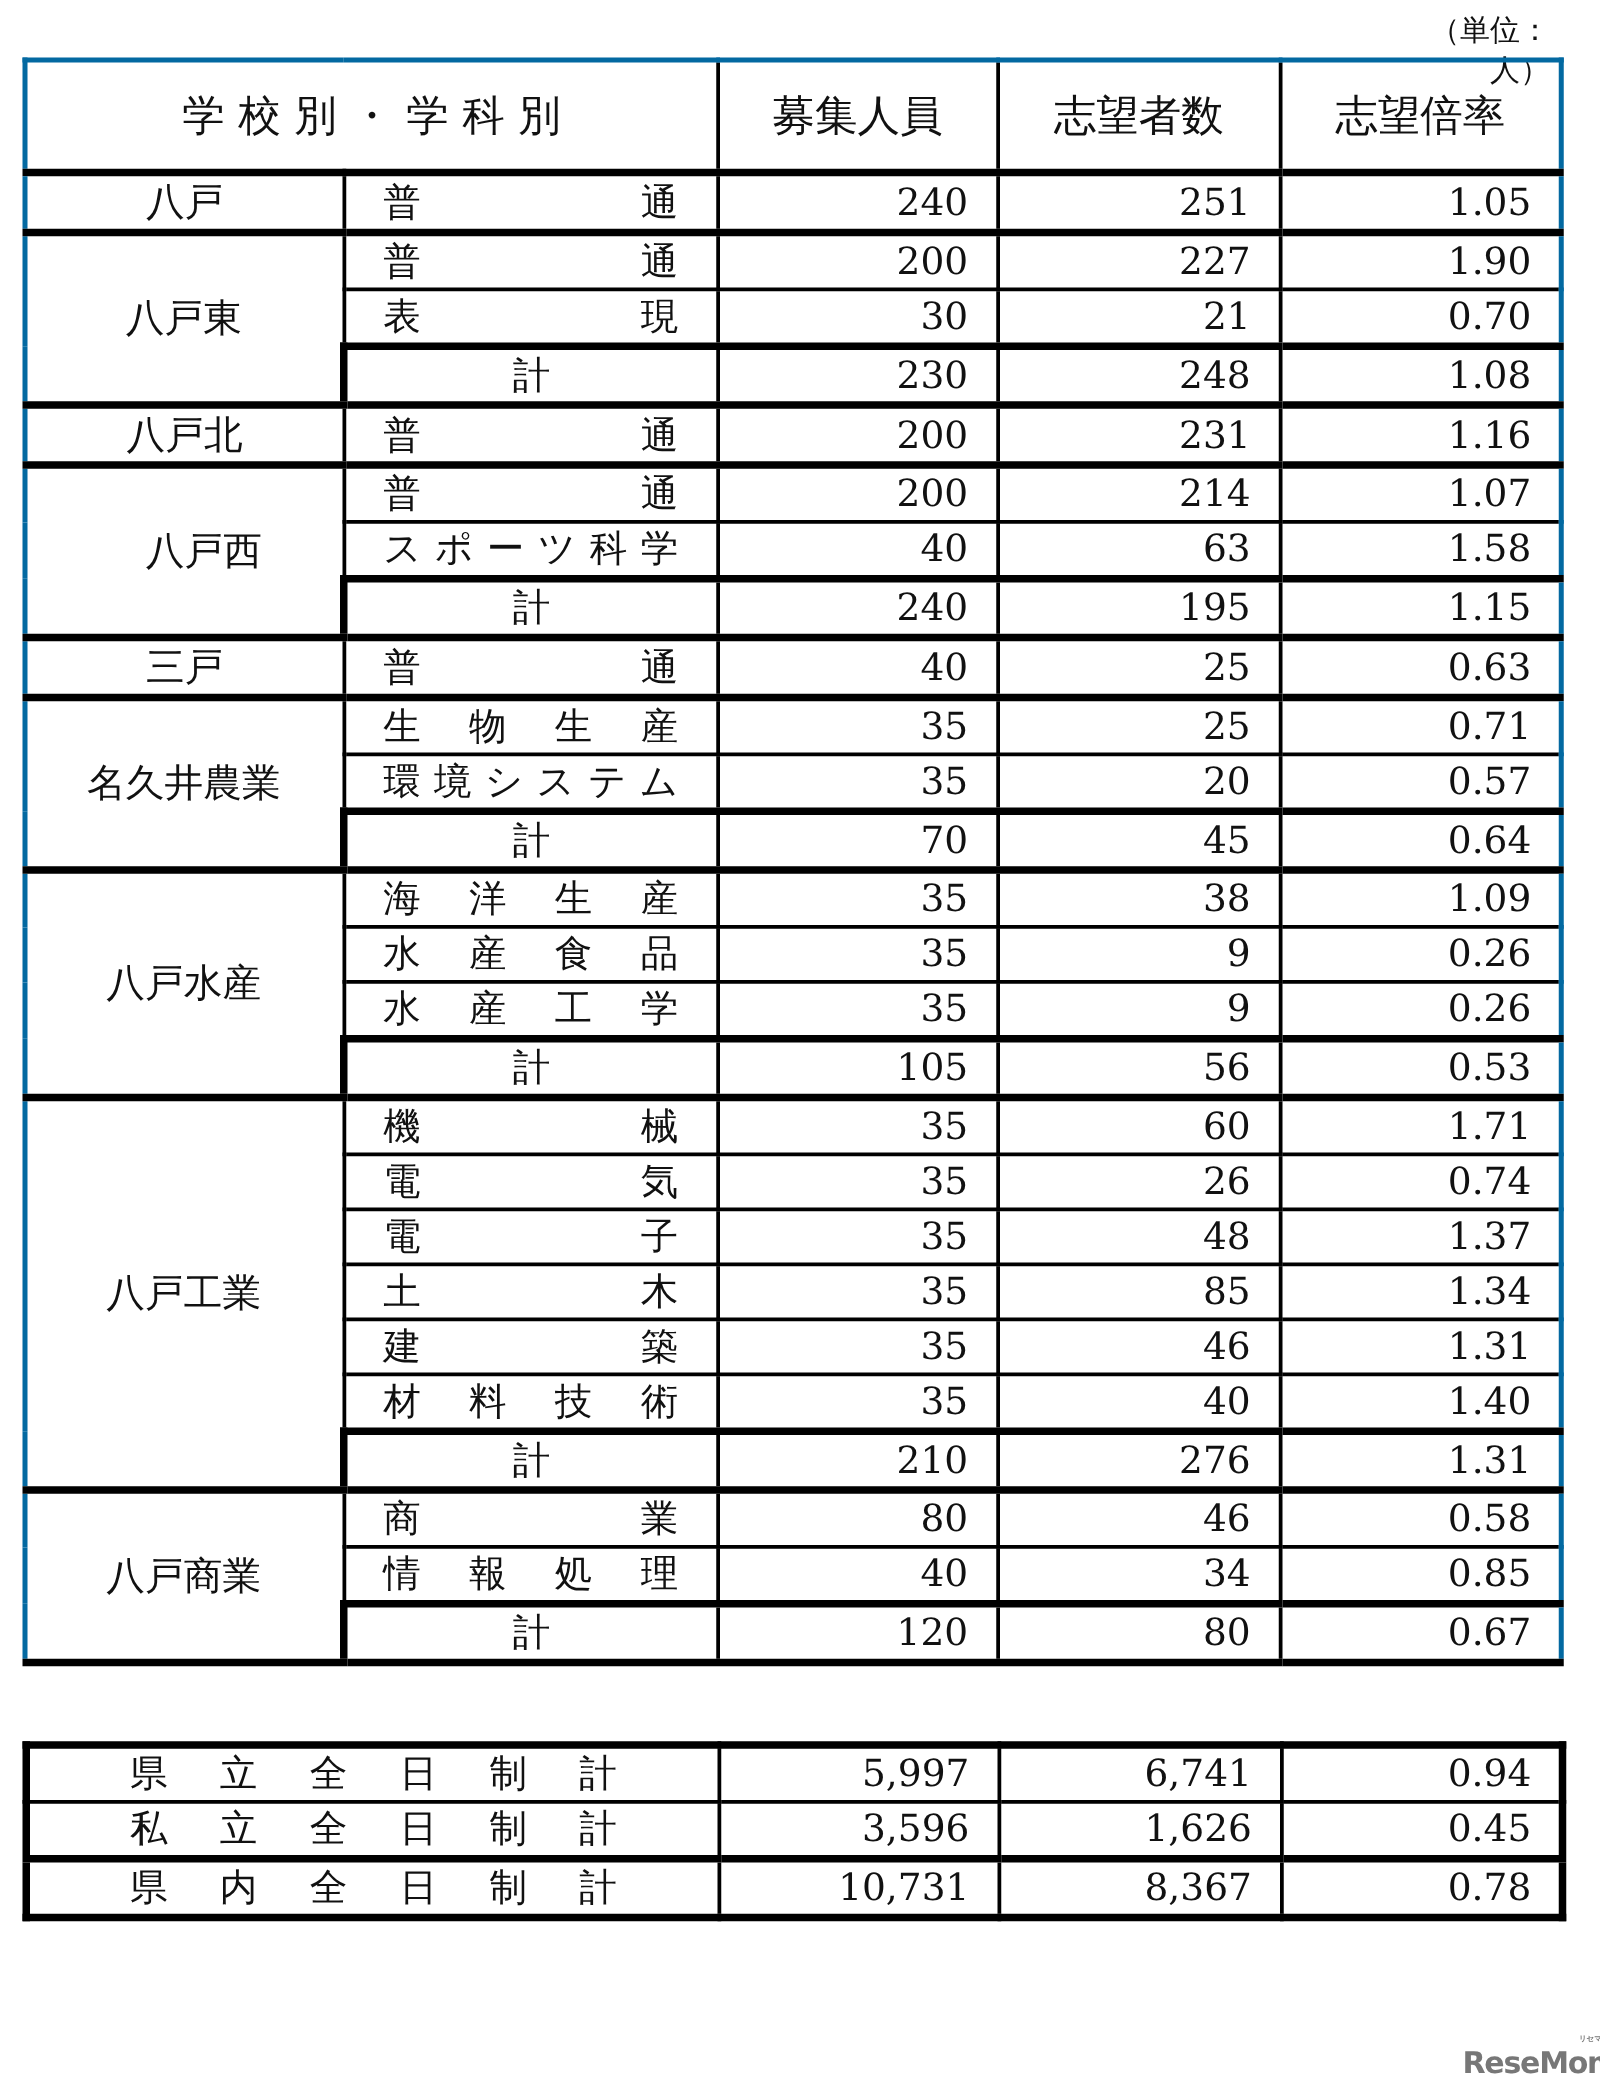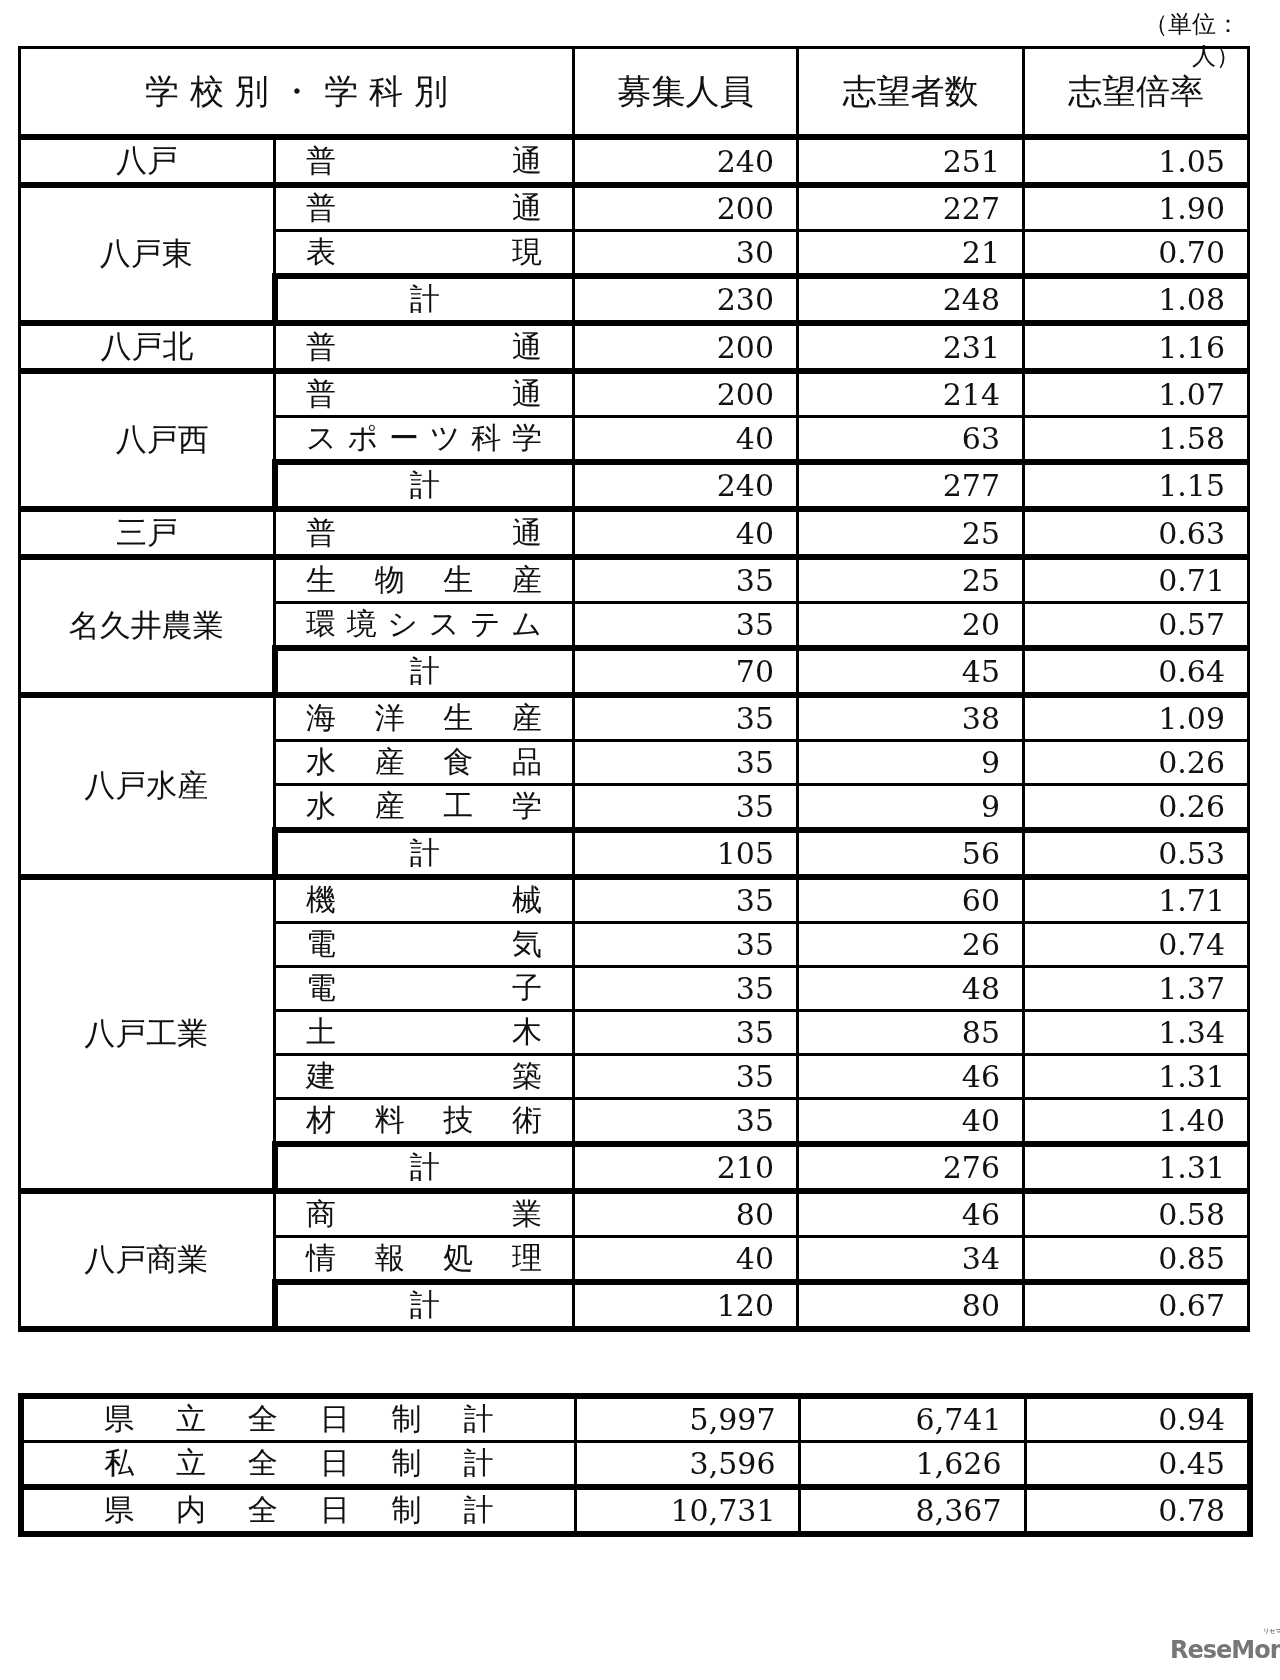--- a/index.html
+++ b/index.html
@@ -2,21 +2,21 @@
 <html><head>
 <meta charset="utf-8">
 <style>
   html, body { margin: 0; padding: 0; background: #ffffff; }
   body { width: 1280px; height: 1680px; position: relative; overflow: hidden;
          font-family: "DejaVu Serif", "Liberation Serif", serif; color: #111; }
   .unit { position: absolute; left: 1100px; top: 8px; width: 140px; text-align: right;
           font-size: 24px; letter-spacing: 0px; }
   table.main, table.summary { position: absolute; left: 18px; width: 1229px;
           border-collapse: collapse; table-layout: fixed; }
-  table.main { top: 46px; border: 2px solid #0369a1; }
+  table.main { top: 46px; border: 4px solid #0369a1; }
   table.summary { top: 1393px; border: 6px solid #000; }
   td, th { border: 3px solid #000; padding: 0; font-weight: normal; white-space: nowrap; }
   th { height: 85px; font-size: 34px; text-align: center; }
   thead tr th { border-bottom: 6px solid #000; }
   td { height: 41px; font-size: 30px; }
   .num { text-align: right; padding-right: 22px; font-family: "DejaVu Serif", serif; }
   .school { text-align: center; vertical-align: middle; font-size: 31px; }
   .course { padding: 0 30px; }
   .course .spread { display: flex; justify-content: space-between; }
   .subtotal-label { text-align: center; border-left: 6px solid #000; }
@@ -136,21 +136,21 @@
             <span>学</span>
           </div>
         </td>
         <td class="num">40</td>
         <td class="num">63</td>
         <td class="num">1.58</td>
       </tr>
       <tr class="sub-start grp-end">
         <td class="subtotal-label course-cell">計</td>
         <td class="num">240</td>
-        <td class="num">277</td>
+        <td class="num">195</td>
         <td class="num">1.15</td>
       </tr>
       <tr class="grp-end">
         <td class="school" rowspan="1" style="border-bottom: 6px solid rgb(0, 0, 0);">
           <div class="spread" style="padding: 0px 30px;"><span>三</span><span>戸</span></div>
         </td>
         <td class="course course-cell">
           <div class="spread">
             <span>普</span>
             <span>通</span>

